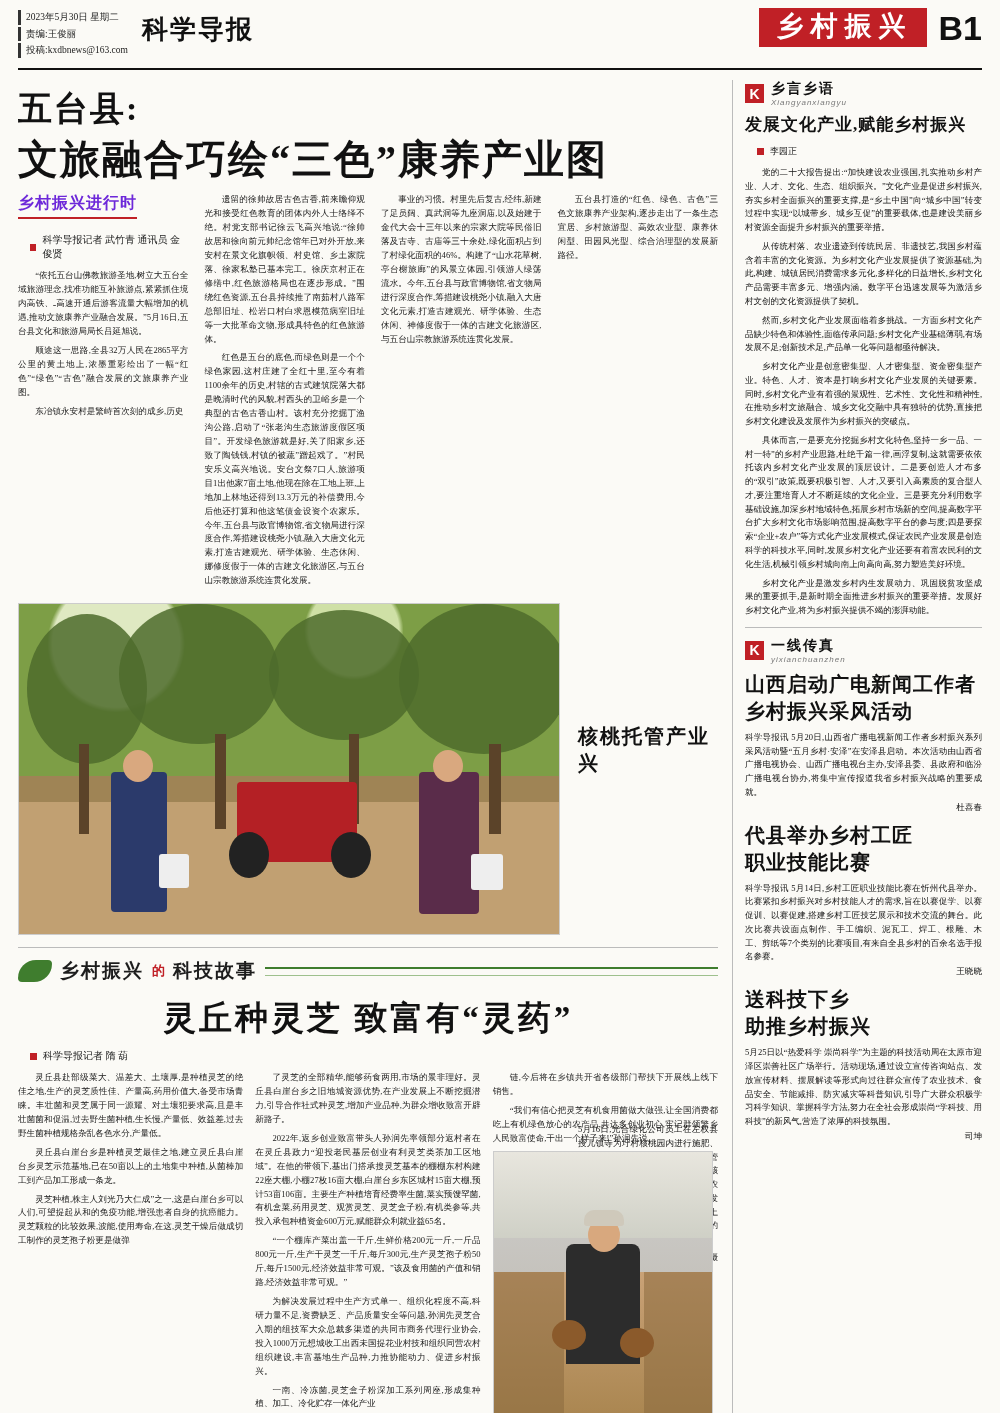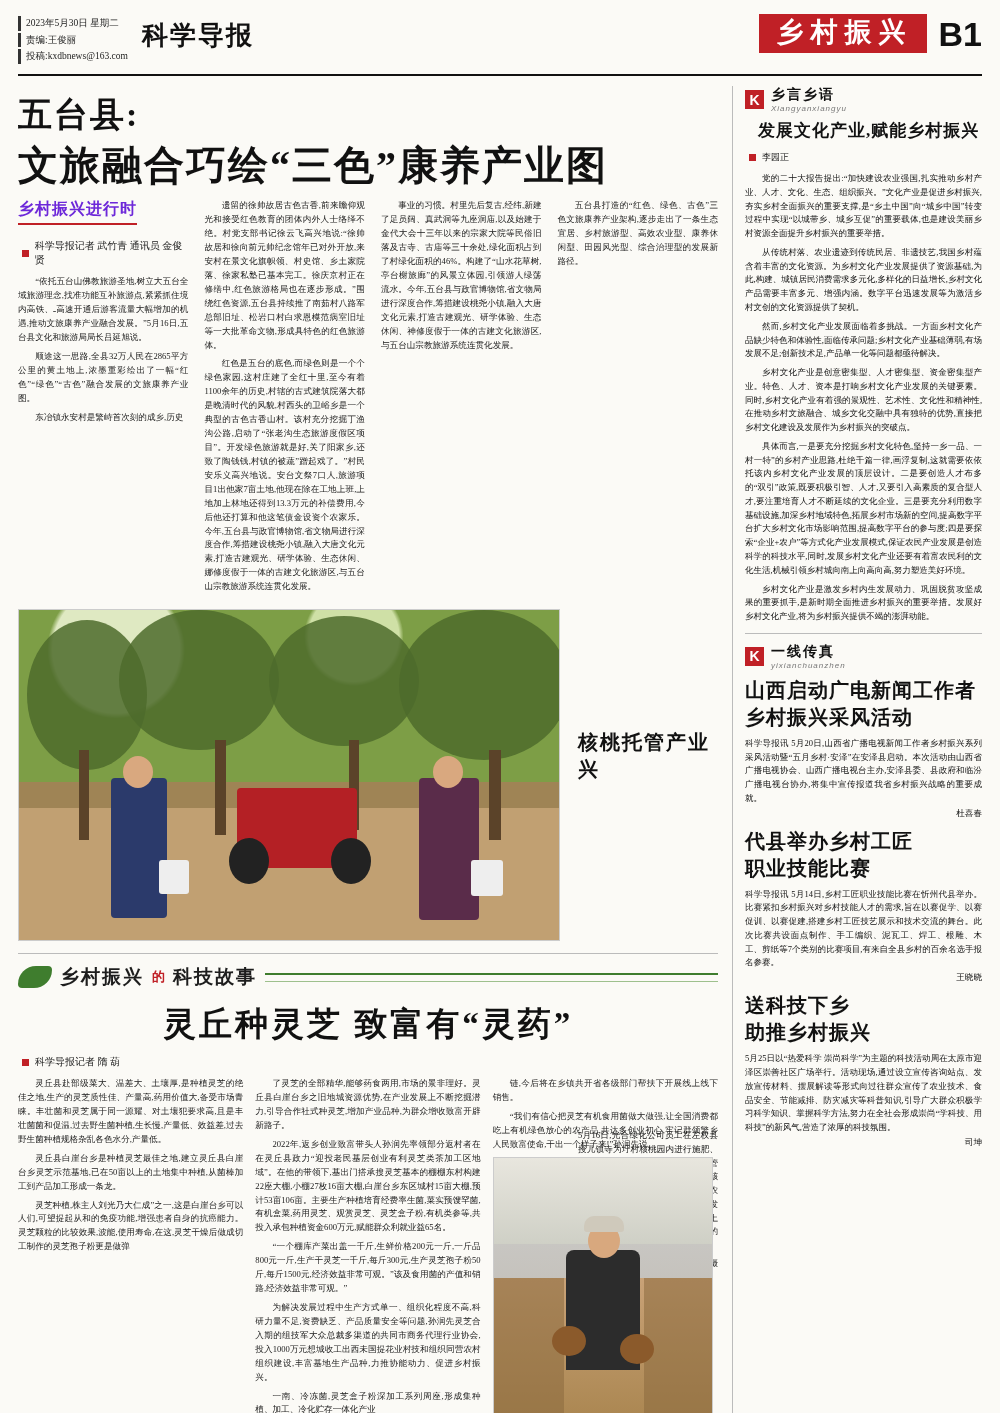--- a/index.html
+++ b/index.html
@@ -1,21 +1,21 @@
 <!DOCTYPE html>
 <html><head>
 <meta charset="utf-8">
 <style>
   html,body{margin:0;padding:0;}
   body{
     width:1000px;height:1413px;background:#fbfaf6;
     font-family:"Liberation Serif","DejaVu Serif",serif;
     color:#111;overflow:hidden;position:relative;
   }
-  .page{position:relative;width:1000px;height:1228px;box-sizing:border-box;padding:14px 18px;}
+  .page{position:relative;width:1000px;height:1228px;box-sizing:border-box;padding:8px 18px;}
 
   
   .masthead{display:flex;align-items:flex-start;justify-content:space-between;border-bottom:2px solid #111;padding-bottom:8px;}
   .mh-left{display:flex;align-items:flex-start;gap:14px;}
   .issue-lines{font-size:9.5px;line-height:1.55;color:#222;padding-top:2px;}
   .issue-lines div{border-left:3px solid #333;padding-left:5px;margin-bottom:2px;white-space:nowrap;}
   .paper-name{
     font-family:"DejaVu Serif",serif;font-weight:bold;font-size:26px;letter-spacing:2px;
     color:#111;padding-top:4px;
   }
@@ -34,21 +34,21 @@
   
   .headline-1{font-size:34px;font-weight:bold;letter-spacing:2px;margin:6px 0 4px 0;}
   .headline-2{font-size:40px;font-weight:bold;letter-spacing:2px;line-height:1.18;margin:0 0 10px 0;}
 
   .col-feature{display:flex;gap:16px;}
   .feat-left{width:172px;}
   .kicker{
     display:inline-block;color:#6d28d9;font-weight:bold;font-size:16px;letter-spacing:1px;
     border-bottom:2px solid #c02026;padding-bottom:3px;margin-bottom:8px;
   }
-  .byline{font-size:10px;color:#222;margin:6px 0 8px 4px;display:flex;align-items:center;gap:6px;}
+  .byline{font-size:10px;color:#222;margin:6px 0 8px 12px;display:flex;align-items:center;gap:6px;}
   .byline::before{content:"";display:inline-block;width:7px;height:7px;background:#c02026;}
 
   .bodytext{font-size:8.6px;line-height:1.62;text-align:justify;color:#1a1a1a;}
   .bodytext p{margin:0 0 5px 0;text-indent:2em;}
 
   
   .photo-block{margin-top:10px;position:relative;}
   .photo{
     width:540px;height:330px;border:1px solid #ccc;position:relative;overflow:hidden;
     background:linear-gradient(#9fbf5e,#6c8f3a 45%,#b08d5f 72%,#c8a274);
@@ -93,21 +93,21 @@
   .p2-lz{position:absolute;width:34px;height:30px;background:#8b5a2b;border-radius:50%;}
 
   
   .side-head{display:flex;align-items:center;gap:7px;margin-bottom:7px;}
   .k-box{
     width:19px;height:19px;background:#c02026;color:#fff;font-family:"Liberation Sans",sans-serif;
     font-weight:bold;font-size:14px;display:flex;align-items:center;justify-content:center;flex:none;
   }
   .k-title{font-size:14px;font-weight:bold;letter-spacing:2px;}
   .k-pinyin{font-size:8px;color:#777;letter-spacing:1px;font-family:"Liberation Sans",sans-serif;font-style:italic;}
-  .side-title{font-size:17px;font-weight:bold;line-height:1.35;letter-spacing:1px;margin:6px 0 8px 13px;}
+  .side-title{font-size:17px;font-weight:bold;line-height:1.35;letter-spacing:1px;margin:6px 0 8px 0;}
   .side-title-sm{font-size:20px;font-weight:bold;line-height:1.35;letter-spacing:1px;margin:6px 0 6px 0;}
   .side-body{font-size:8.5px;line-height:1.62;text-align:justify;}
   .side-body p{margin:0 0 5px 0;text-indent:2em;}
   .side-sign{text-align:right;font-size:8.6px;margin:2px 0 8px 0;}
   .side-div{border-top:1px solid #bbb;margin:9px 0;}
   .side-lead{font-size:8.5px;line-height:1.62;text-align:justify;}
 </style>
 </head>
 <body>
 

